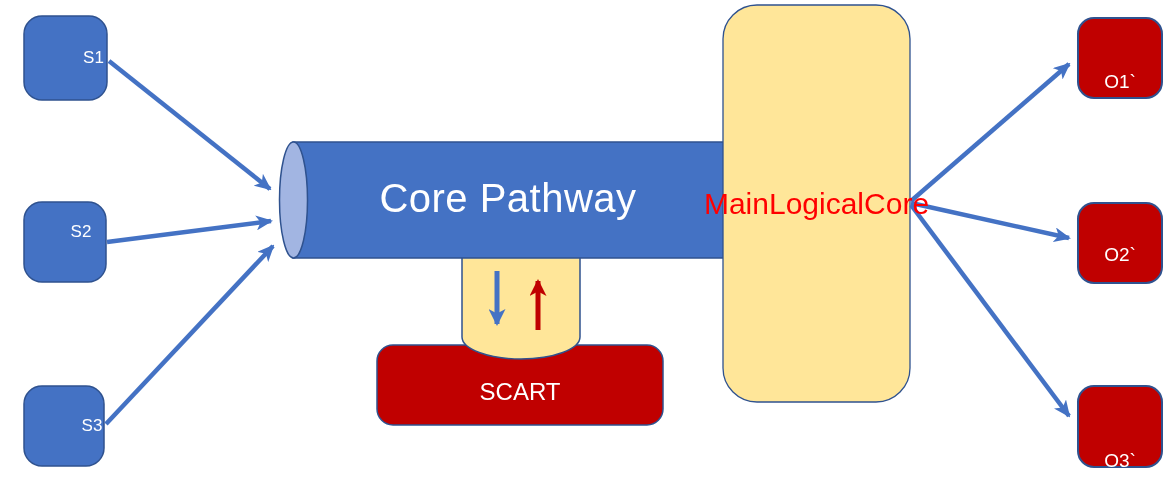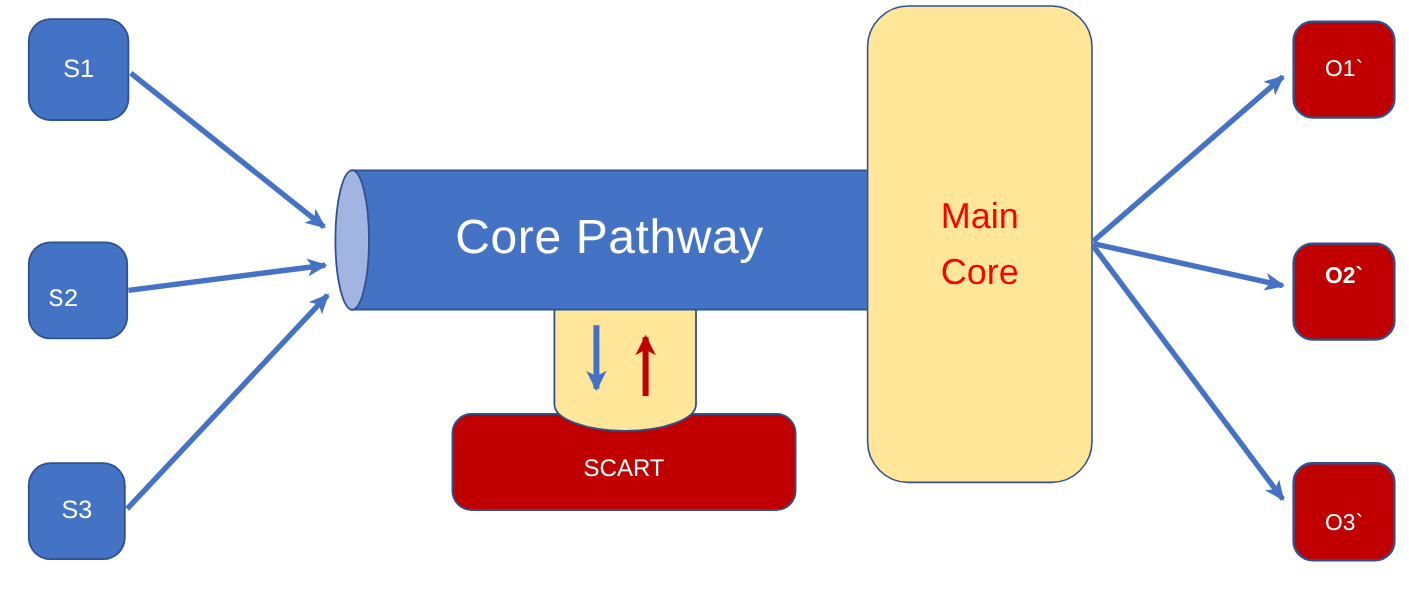--- a/index.html
+++ b/index.html
@@ -22,26 +22,25 @@
   }
   .lbl {
     position: absolute;
     display: flex;
     align-items: center;
     justify-content: center;
     color: #ffffff;
     pointer-events: none;
     white-space: nowrap;
   }
-  .lbl-input  { font-size: 21px; }
-  .lbl-output { font-size: 19px; }
+  .lbl-input  { font-size: 17px; padding-left: 28px; }
+  .lbl-output { font-size: 19px; margin-top: 24px; }
   .lbl-core   { font-size: 40px; letter-spacing: 0.5px; }
-  .lbl-scart  { font-size: 20px; }
+  .lbl-scart  { font-size: 24px; }
   .lbl-panel {
-    flex-direction: column;
     color: #FF0000;
     font-size: 30px;
     line-height: 47px;
   }
 </style>
 </head>
 <body>
 
 <div class="stage">
 
@@ -82,29 +81,30 @@
 
     <line x1="911" y1="201" x2="1069" y2="64" stroke="#4472C4" stroke-width="4.5" marker-end="url(#head-blue)"></line>
     <line x1="911" y1="203" x2="1069" y2="238" stroke="#4472C4" stroke-width="4.5" marker-end="url(#head-blue)"></line>
     <line x1="911" y1="205" x2="1069" y2="416" stroke="#4472C4" stroke-width="4.5" marker-end="url(#head-blue)"></line>
 
     <line x1="497" y1="271" x2="497" y2="324" stroke="#4472C4" stroke-width="5" marker-end="url(#head-blue-big)"></line>
     <line x1="538" y1="330" x2="538" y2="281" stroke="#C00000" stroke-width="5" marker-end="url(#head-red)"></line>
   </svg>
 
   <div class="lbl lbl-input" style="left:24px; top:16px; width:83px; height:84px;">S1</div>
-  <div class="lbl lbl-input" style="left:24px; top:210px; width:58px; height:80px;font-family:Liberation Mono, monospace;">S2</div>
+  <div class="lbl lbl-input" style="left:24px; top:192px; width:58px; height:80px;">S2</div>
   <div class="lbl lbl-input" style="left:24px; top:386px; width:80px; height:80px;">S3</div>
 
   <div class="lbl lbl-core" style="left:293px; top:142px; width:430px; height:112px;">Core Pathway</div>
 
   <div class="lbl lbl-panel" style="left:723px; top:5px; width:187px; height:397px;">
     <span>Main</span>
+    <span>Logical</span>
     <span>Core</span>
   </div>
 
   <div class="lbl lbl-scart" style="left:377px; top:358px; width:286px; height:67px;">SCART</div>
 
   <div class="lbl lbl-output" style="left:1078px; top:18px; width:84px; height:80px;">O1`</div>
-  <div class="lbl lbl-output" style="left:1078px; top:203px; width:84px; height:56px;font-weight:bold;">O2`</div>
+  <div class="lbl lbl-output" style="left:1078px; top:203px; width:84px; height:56px;">O2`</div>
   <div class="lbl lbl-output" style="left:1078px; top:386px; width:84px; height:101px;">O3`</div>
 
 </div>
 
 </body></html>

